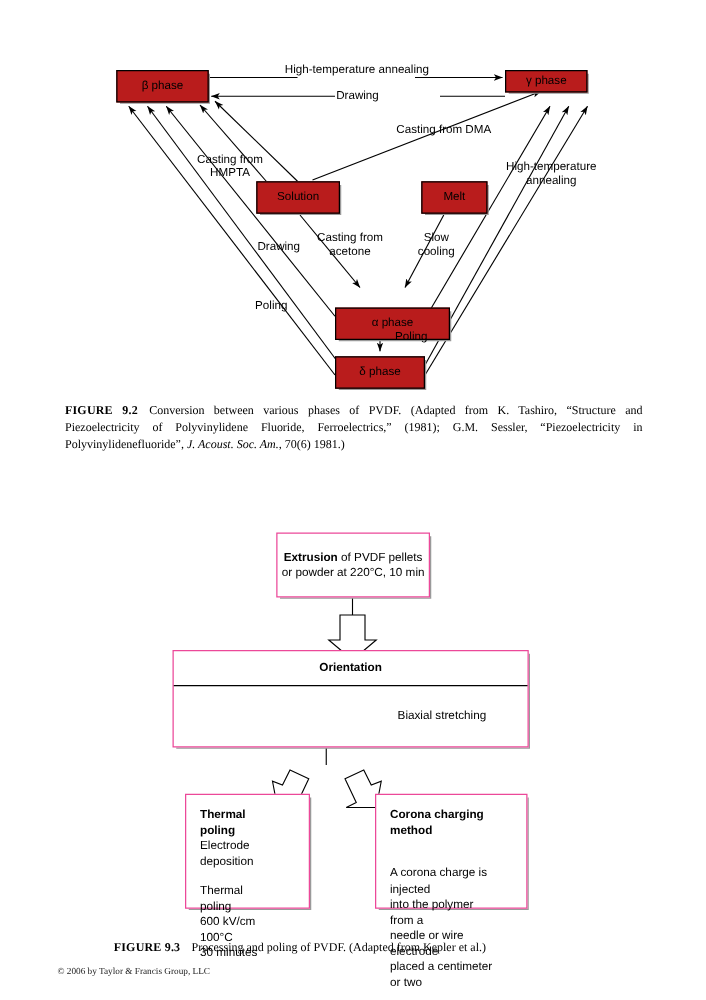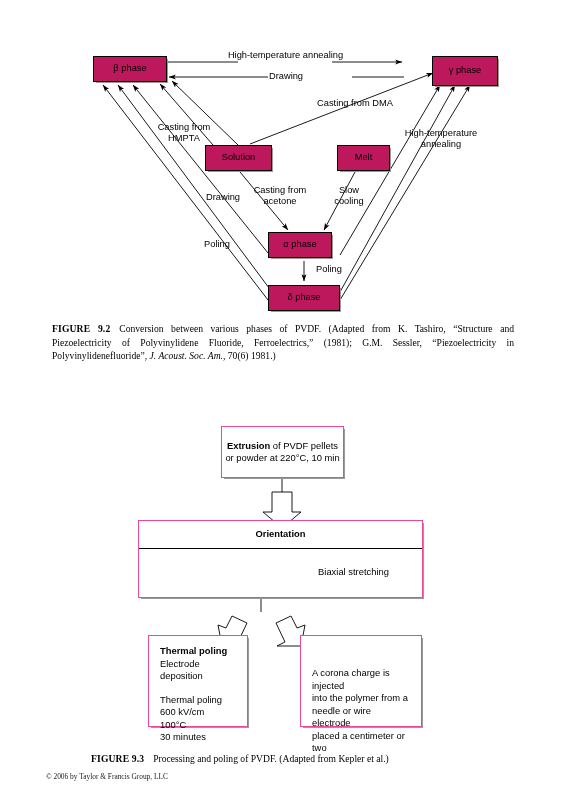--- a/index.html
+++ b/index.html
@@ -61,21 +61,21 @@
   .figcanvas svg {
     display: block;
     overflow: visible;
   }
 
   
   .dbox {
     position: absolute;
     box-sizing: border-box;
     border: 1px solid #000;
-    background: #be185d;
+    background: #b91c1c;
     display: flex;
     align-items: center;
     justify-content: center;
     text-align: center;
     font-size: 9.3px;
     line-height: 1.25;
     color: #000;
   }
   .dbox.shadow {
     box-shadow: 2px 2px 0 -1px #9a9a9a;
@@ -101,21 +101,21 @@
     line-height: 1.33;
     color: #000;
   }
   .fbox.shadow { box-shadow: 2px 2px 0 -1px #9a9a9a; }
   .fbox-center {
     display: flex;
     align-items: center;
     justify-content: center;
     text-align: center;
   }
-  .fbox-pad { padding: 9px 13px 0 11px; }
+  .fbox-pad { padding: 9px 26px 0 11px; }
   .fbox b { font-weight: bold; }
   .orient-head {
     position: absolute;
     left: 0; right: 0; top: 0;
     height: 27px;
     border-bottom: 1px solid #000;
     display: flex;
     align-items: center;
     justify-content: center;
     font-weight: bold;
@@ -200,24 +200,24 @@
 
         <path d="M240,172 L288,230" marker-end="url(#ah)"></path>
 
         <path d="M355,172 L324,230" marker-end="url(#ah)"></path>
 
         <path d="M304,261 L304,281" marker-end="url(#ah)"></path>
       </g>
     </svg>
 
     <div class="dbox shadow" style="left:93px;top:56px;width:74px;height:26px;">β phase</div>
-    <div class="dbox shadow" style="left:404px;top:56px;width:66px;height:30px;margin-left:28px;">γ phase</div>
+    <div class="dbox shadow" style="left:404px;top:56px;width:66px;height:18px;">γ phase</div>
     <div class="dbox shadow" style="left:205px;top:145px;width:67px;height:26px;">Solution</div>
     <div class="dbox shadow" style="left:337px;top:145px;width:53px;height:26px;">Melt</div>
-    <div class="dbox shadow" style="left:268px;top:232px;width:64px;height:26px;">α phase</div>
+    <div class="dbox shadow" style="left:268px;top:246px;width:92px;height:26px;">α phase</div>
     <div class="dbox shadow" style="left:268px;top:285px;width:72px;height:26px;">δ phase</div>
 
     <div class="dlabel" style="left:213px;top:50px;width:145px;">High-temperature annealing</div>
     <div class="dlabel" style="left:262px;top:71px;width:48px;">Drawing</div>
     <div class="dlabel" style="left:145px;top:122px;width:78px;">Casting from
 HMPTA</div>
     <div class="dlabel" style="left:307px;top:98px;width:96px;">Casting from DMA</div>
     <div class="dlabel" style="left:392px;top:128px;width:98px;">High-temperature
 annealing</div>
     <div class="dlabel" style="left:240px;top:185px;width:80px;">Casting from
@@ -272,20 +272,21 @@
       <div><b>Thermal poling</b></div>
       <div>Electrode deposition</div>
       <div style="height:11px;"></div>
       <div>Thermal poling</div>
       <div>600 kV/cm</div>
       <div>100°C</div>
       <div>30 minutes</div>
     </div>
 
     <div class="fbox fbox-pad shadow" style="left:300px;top:215px;width:122px;height:92px;">
+      <div><b>Corona charging method</b></div>
       <div style="height:22px;"></div>
       <div style="white-space:pre-line;">A corona charge is injected
 into the polymer from a
 needle or wire electrode
 placed a centimeter or two</div>
     </div>
   </div>
 
   <div class="caption" style="top:752px;margin-left:39px;">
     <span class="lead">FIGURE 9.3</span><span class="gap"></span><span>Processing and poling of PVDF. (Adapted from Kepler et al.)</span>

